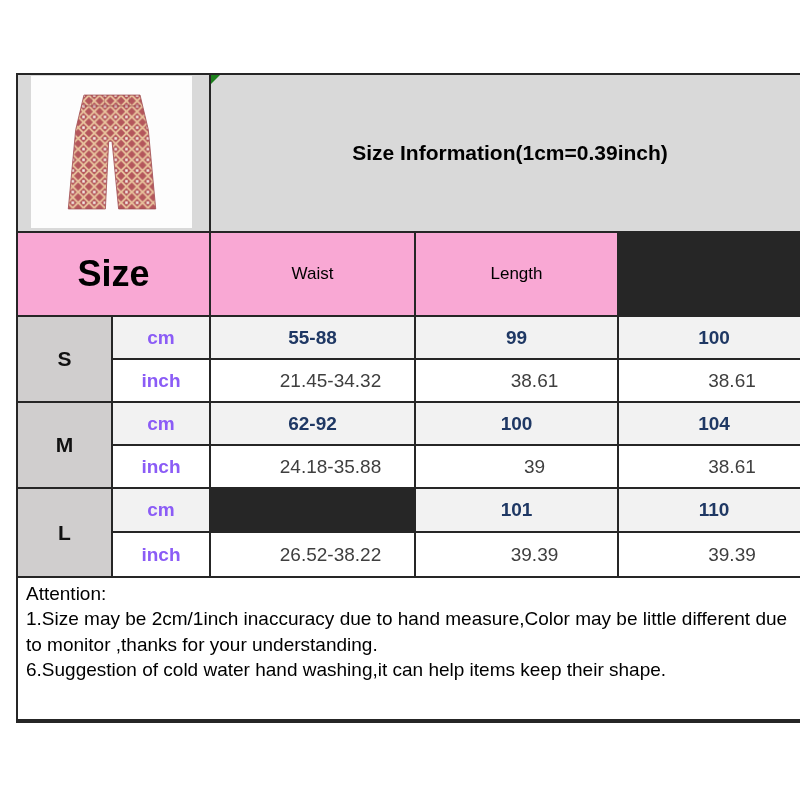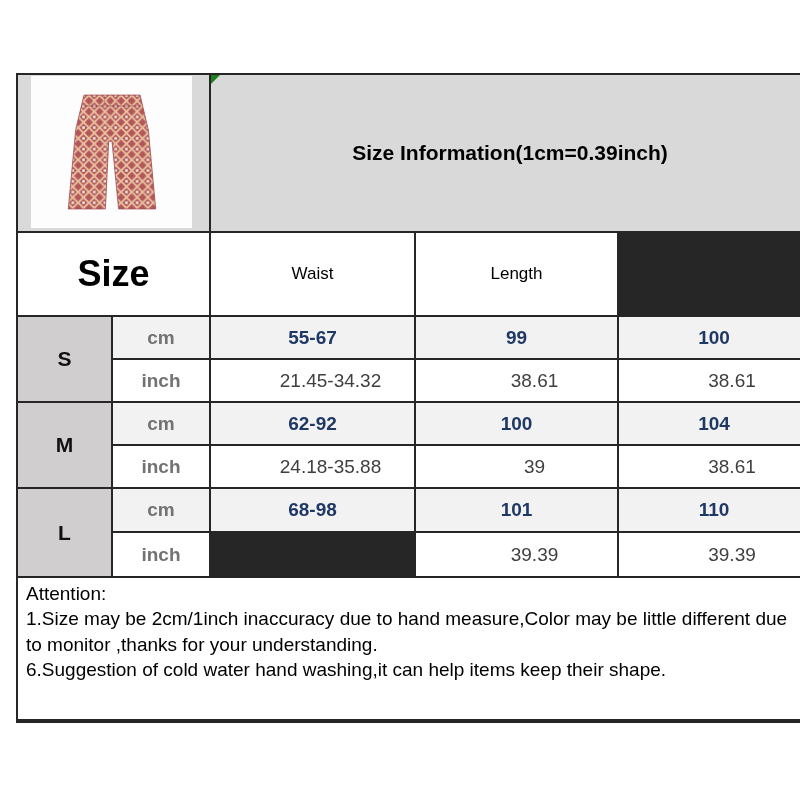--- a/index.html
+++ b/index.html
@@ -11,25 +11,25 @@
     position:absolute;left:16px;top:73px;width:795px;height:650px;
     box-sizing:border-box;
     background:#262626;
     border:2px solid #262626;border-bottom-width:4px;
     display:grid;
     grid-template-columns:93px 96px 203px 201px 1fr;
     grid-template-rows:156px 82px 41px 41px 41px 41px 42px 43px 1fr;
     gap:2px;
   }
   .cell{display:flex;align-items:center;justify-content:center;text-align:center;overflow:hidden;}
-  .hdr-bg{background:#ffffff;}
+  .hdr-bg{background:#f9a8d4;}
   .size-letter{background:#d0cece;font-weight:bold;font-size:21px;}
   .cm-row{background:#f2f2f2;}
   .inch-row{background:#ffffff;}
-  .unit-label{font-weight:bold;font-size:19px;color:#737373;}
+  .unit-label{font-weight:bold;font-size:19px;color:#8b5cf6;}
   .cm-val{color:#1f3864;font-weight:600;font-size:19px;}
   .inch-val{color:#3f3f3f;font-weight:400;font-size:19px;padding-left:36px;}
 
   .image-cell{grid-column:1/3;grid-row:1;background:#d9d9d9;position:relative;}
   .photo{position:absolute;left:13px;top:1px;width:161px;height:152px;background:#fdfdfd;
          display:flex;align-items:center;justify-content:center;}
 
   .banner-cell{grid-column:3/6;grid-row:1;background:#d9d9d9;position:relative;}
   .banner-title{font-weight:bold;font-size:21px;color:#000;}
   .corner-marker{position:absolute;top:0;left:0;width:0;height:0;
@@ -70,44 +70,44 @@
       <span class="corner-marker"></span>
       <span class="banner-title">Size Information(1cm=0.39inch)</span>
     </div>
 
     <div class="cell hdr-bg corner-hdr">Size</div>
     <div class="cell hdr-bg col-hdr" style="grid-column:3;grid-row:2">Waist</div>
     <div class="cell hdr-bg col-hdr" style="grid-column:4;grid-row:2">Length</div>
 
     <div class="cell size-letter" style="grid-column:1;grid-row:3/5">S</div>
     <div class="cell cm-row unit-label" style="grid-column:2;grid-row:3">cm</div>
-    <div class="cell cm-row cm-val" style="grid-column:3;grid-row:3">55-67</div>
+    <div class="cell cm-row cm-val" style="grid-column:3;grid-row:3">55-88</div>
     <div class="cell cm-row cm-val" style="grid-column:4;grid-row:3">99</div>
     <div class="cell cm-row cm-val" style="grid-column:5;grid-row:3">100</div>
     <div class="cell inch-row unit-label" style="grid-column:2;grid-row:4">inch</div>
     <div class="cell inch-row inch-val" style="grid-column:3;grid-row:4">21.45-34.32</div>
     <div class="cell inch-row inch-val" style="grid-column:4;grid-row:4">38.61</div>
     <div class="cell inch-row inch-val" style="grid-column:5;grid-row:4">38.61</div>
 
     <div class="cell size-letter" style="grid-column:1;grid-row:5/7">M</div>
     <div class="cell cm-row unit-label" style="grid-column:2;grid-row:5">cm</div>
     <div class="cell cm-row cm-val" style="grid-column:3;grid-row:5">62-92</div>
     <div class="cell cm-row cm-val" style="grid-column:4;grid-row:5">100</div>
     <div class="cell cm-row cm-val" style="grid-column:5;grid-row:5">104</div>
     <div class="cell inch-row unit-label" style="grid-column:2;grid-row:6">inch</div>
     <div class="cell inch-row inch-val" style="grid-column:3;grid-row:6">24.18-35.88</div>
     <div class="cell inch-row inch-val" style="grid-column:4;grid-row:6">39</div>
     <div class="cell inch-row inch-val" style="grid-column:5;grid-row:6">38.61</div>
 
     <div class="cell size-letter" style="grid-column:1;grid-row:7/9">L</div>
     <div class="cell cm-row unit-label" style="grid-column:2;grid-row:7">cm</div>
-    <div class="cell cm-row cm-val" style="grid-column:3;grid-row:7">68-98</div>
     <div class="cell cm-row cm-val" style="grid-column:4;grid-row:7">101</div>
     <div class="cell cm-row cm-val" style="grid-column:5;grid-row:7">110</div>
     <div class="cell inch-row unit-label" style="grid-column:2;grid-row:8">inch</div>
+    <div class="cell inch-row inch-val" style="grid-column:3;grid-row:8">26.52-38.22</div>
     <div class="cell inch-row inch-val" style="grid-column:4;grid-row:8">39.39</div>
     <div class="cell inch-row inch-val" style="grid-column:5;grid-row:8">39.39</div>
 
     <div class="attention-cell">
       <div>Attention:</div>
       <div>1.Size may be 2cm/1inch inaccuracy due to hand measure,Color may be little different due to monitor ,thanks for your understanding.</div>
       <div>6.Suggestion of cold water hand washing,it can help items keep their shape.</div>
     </div>
 
   </div>

